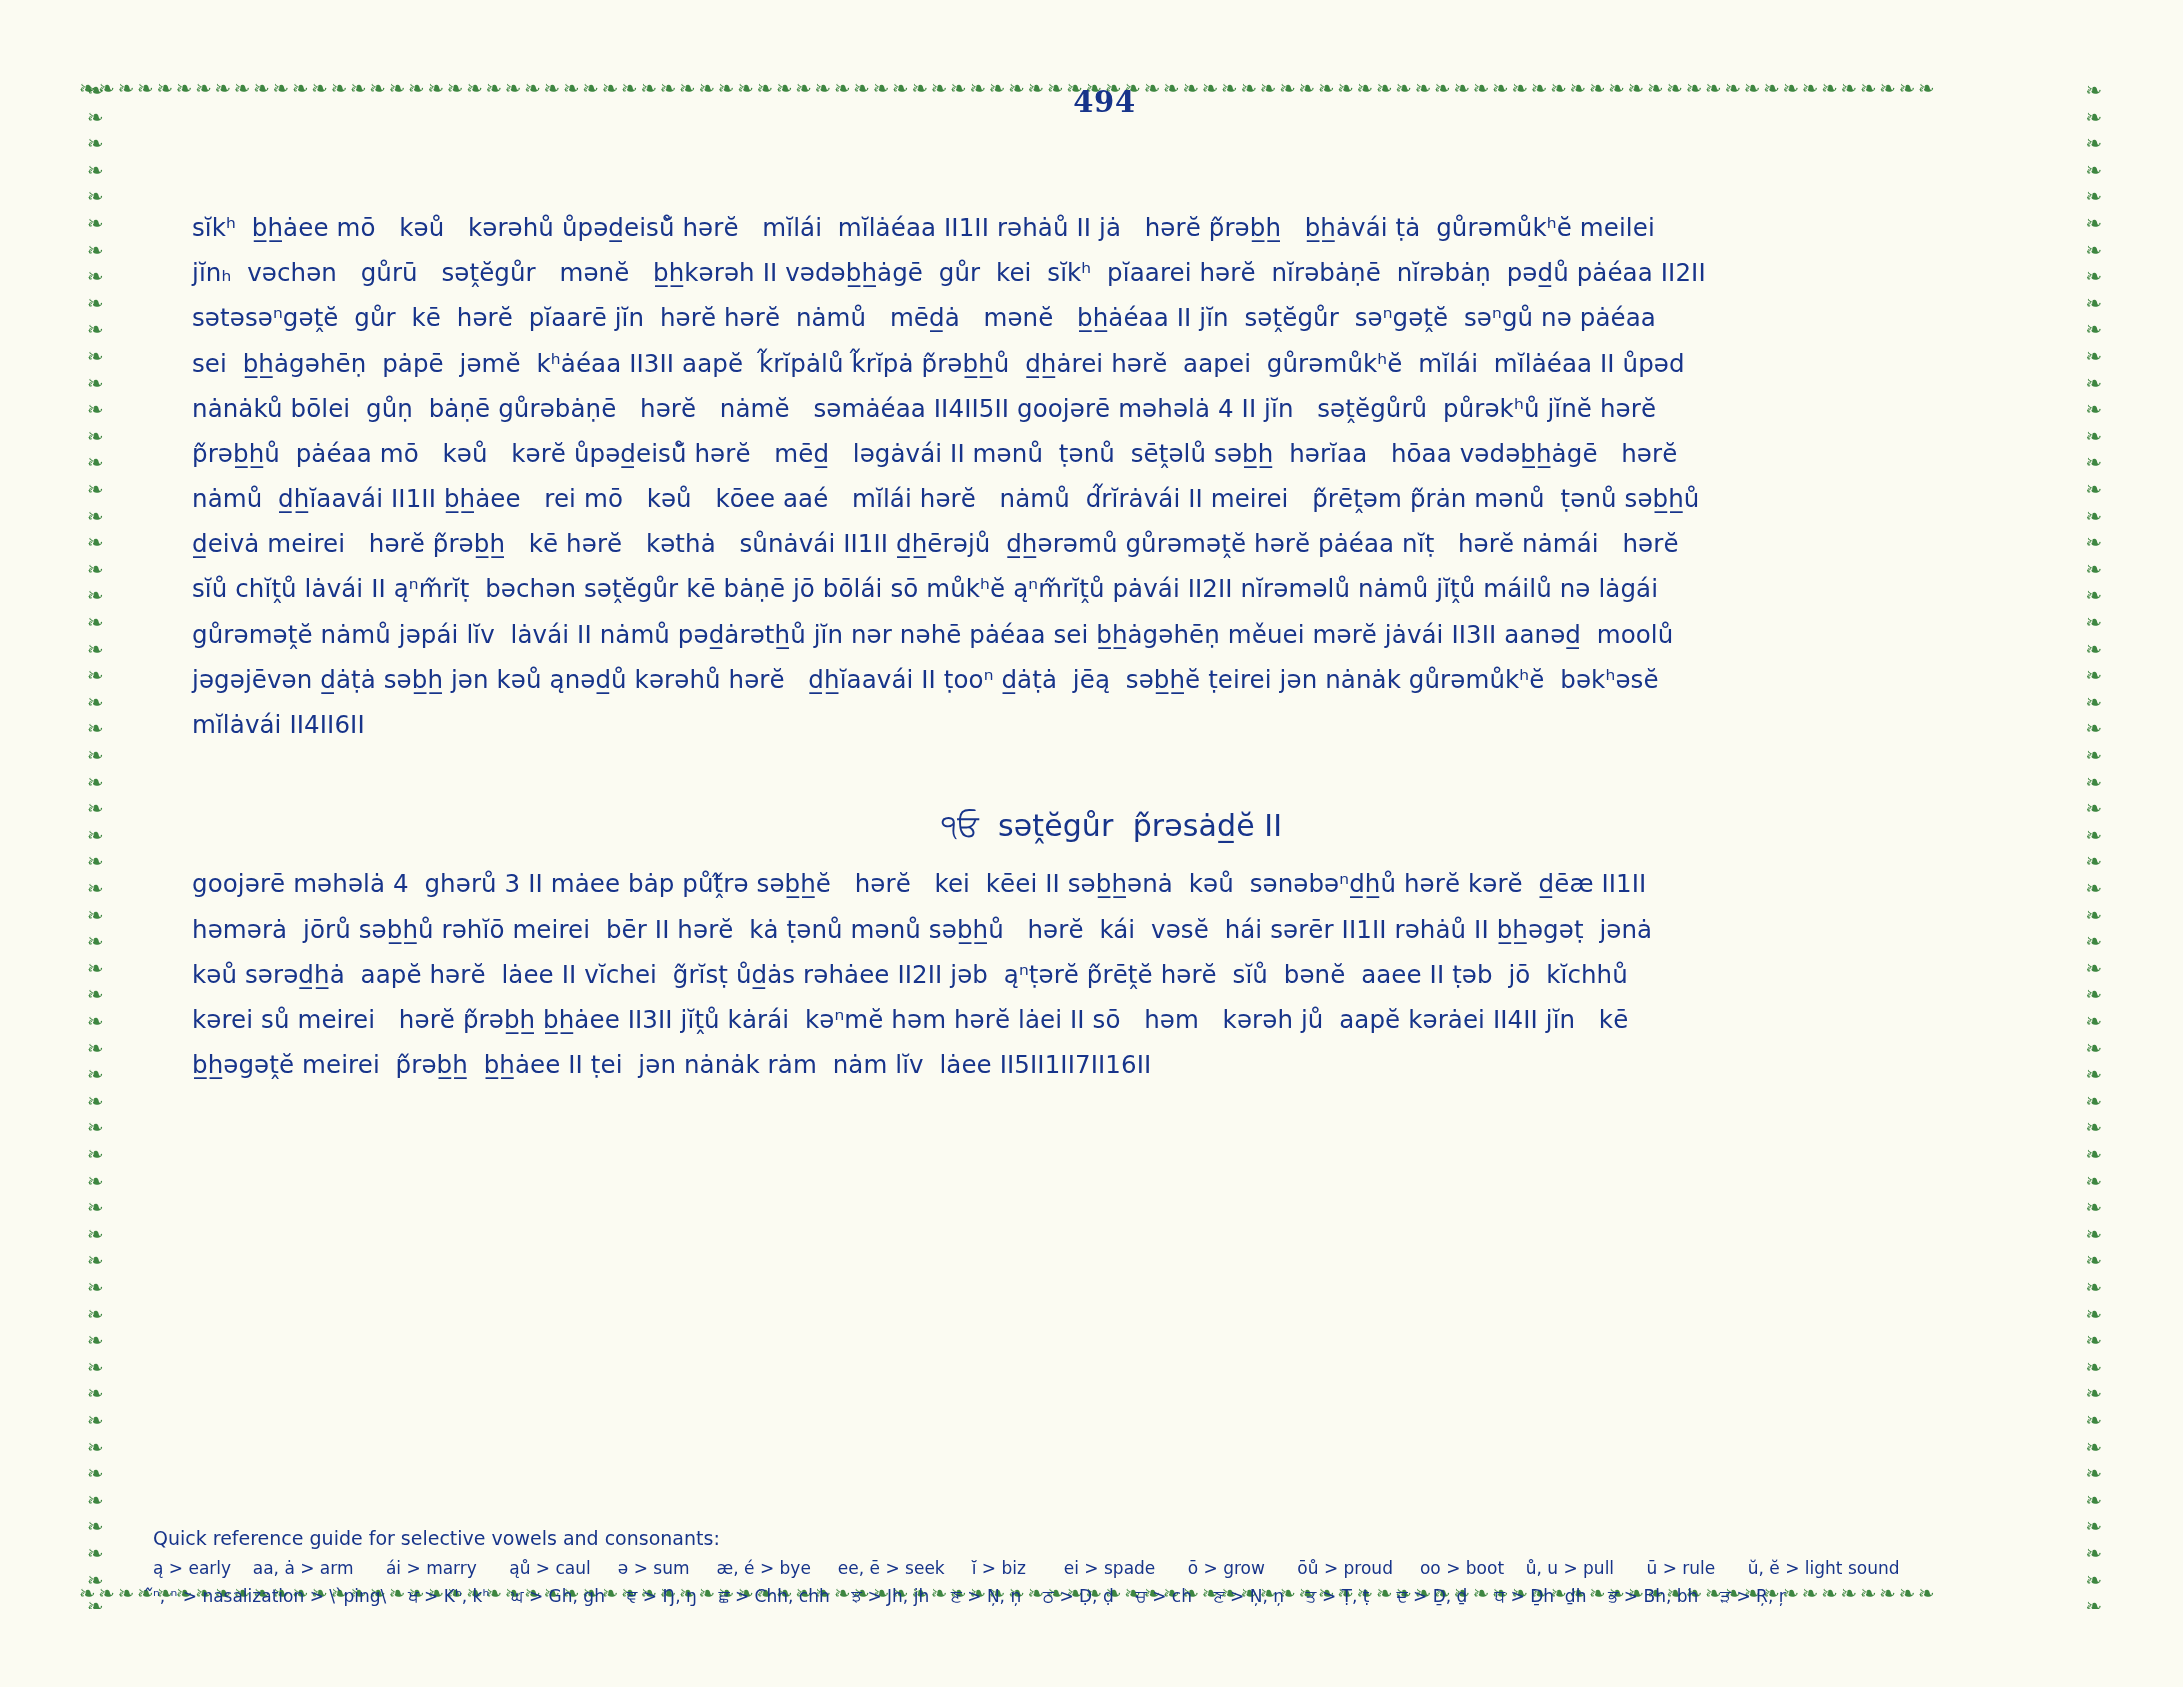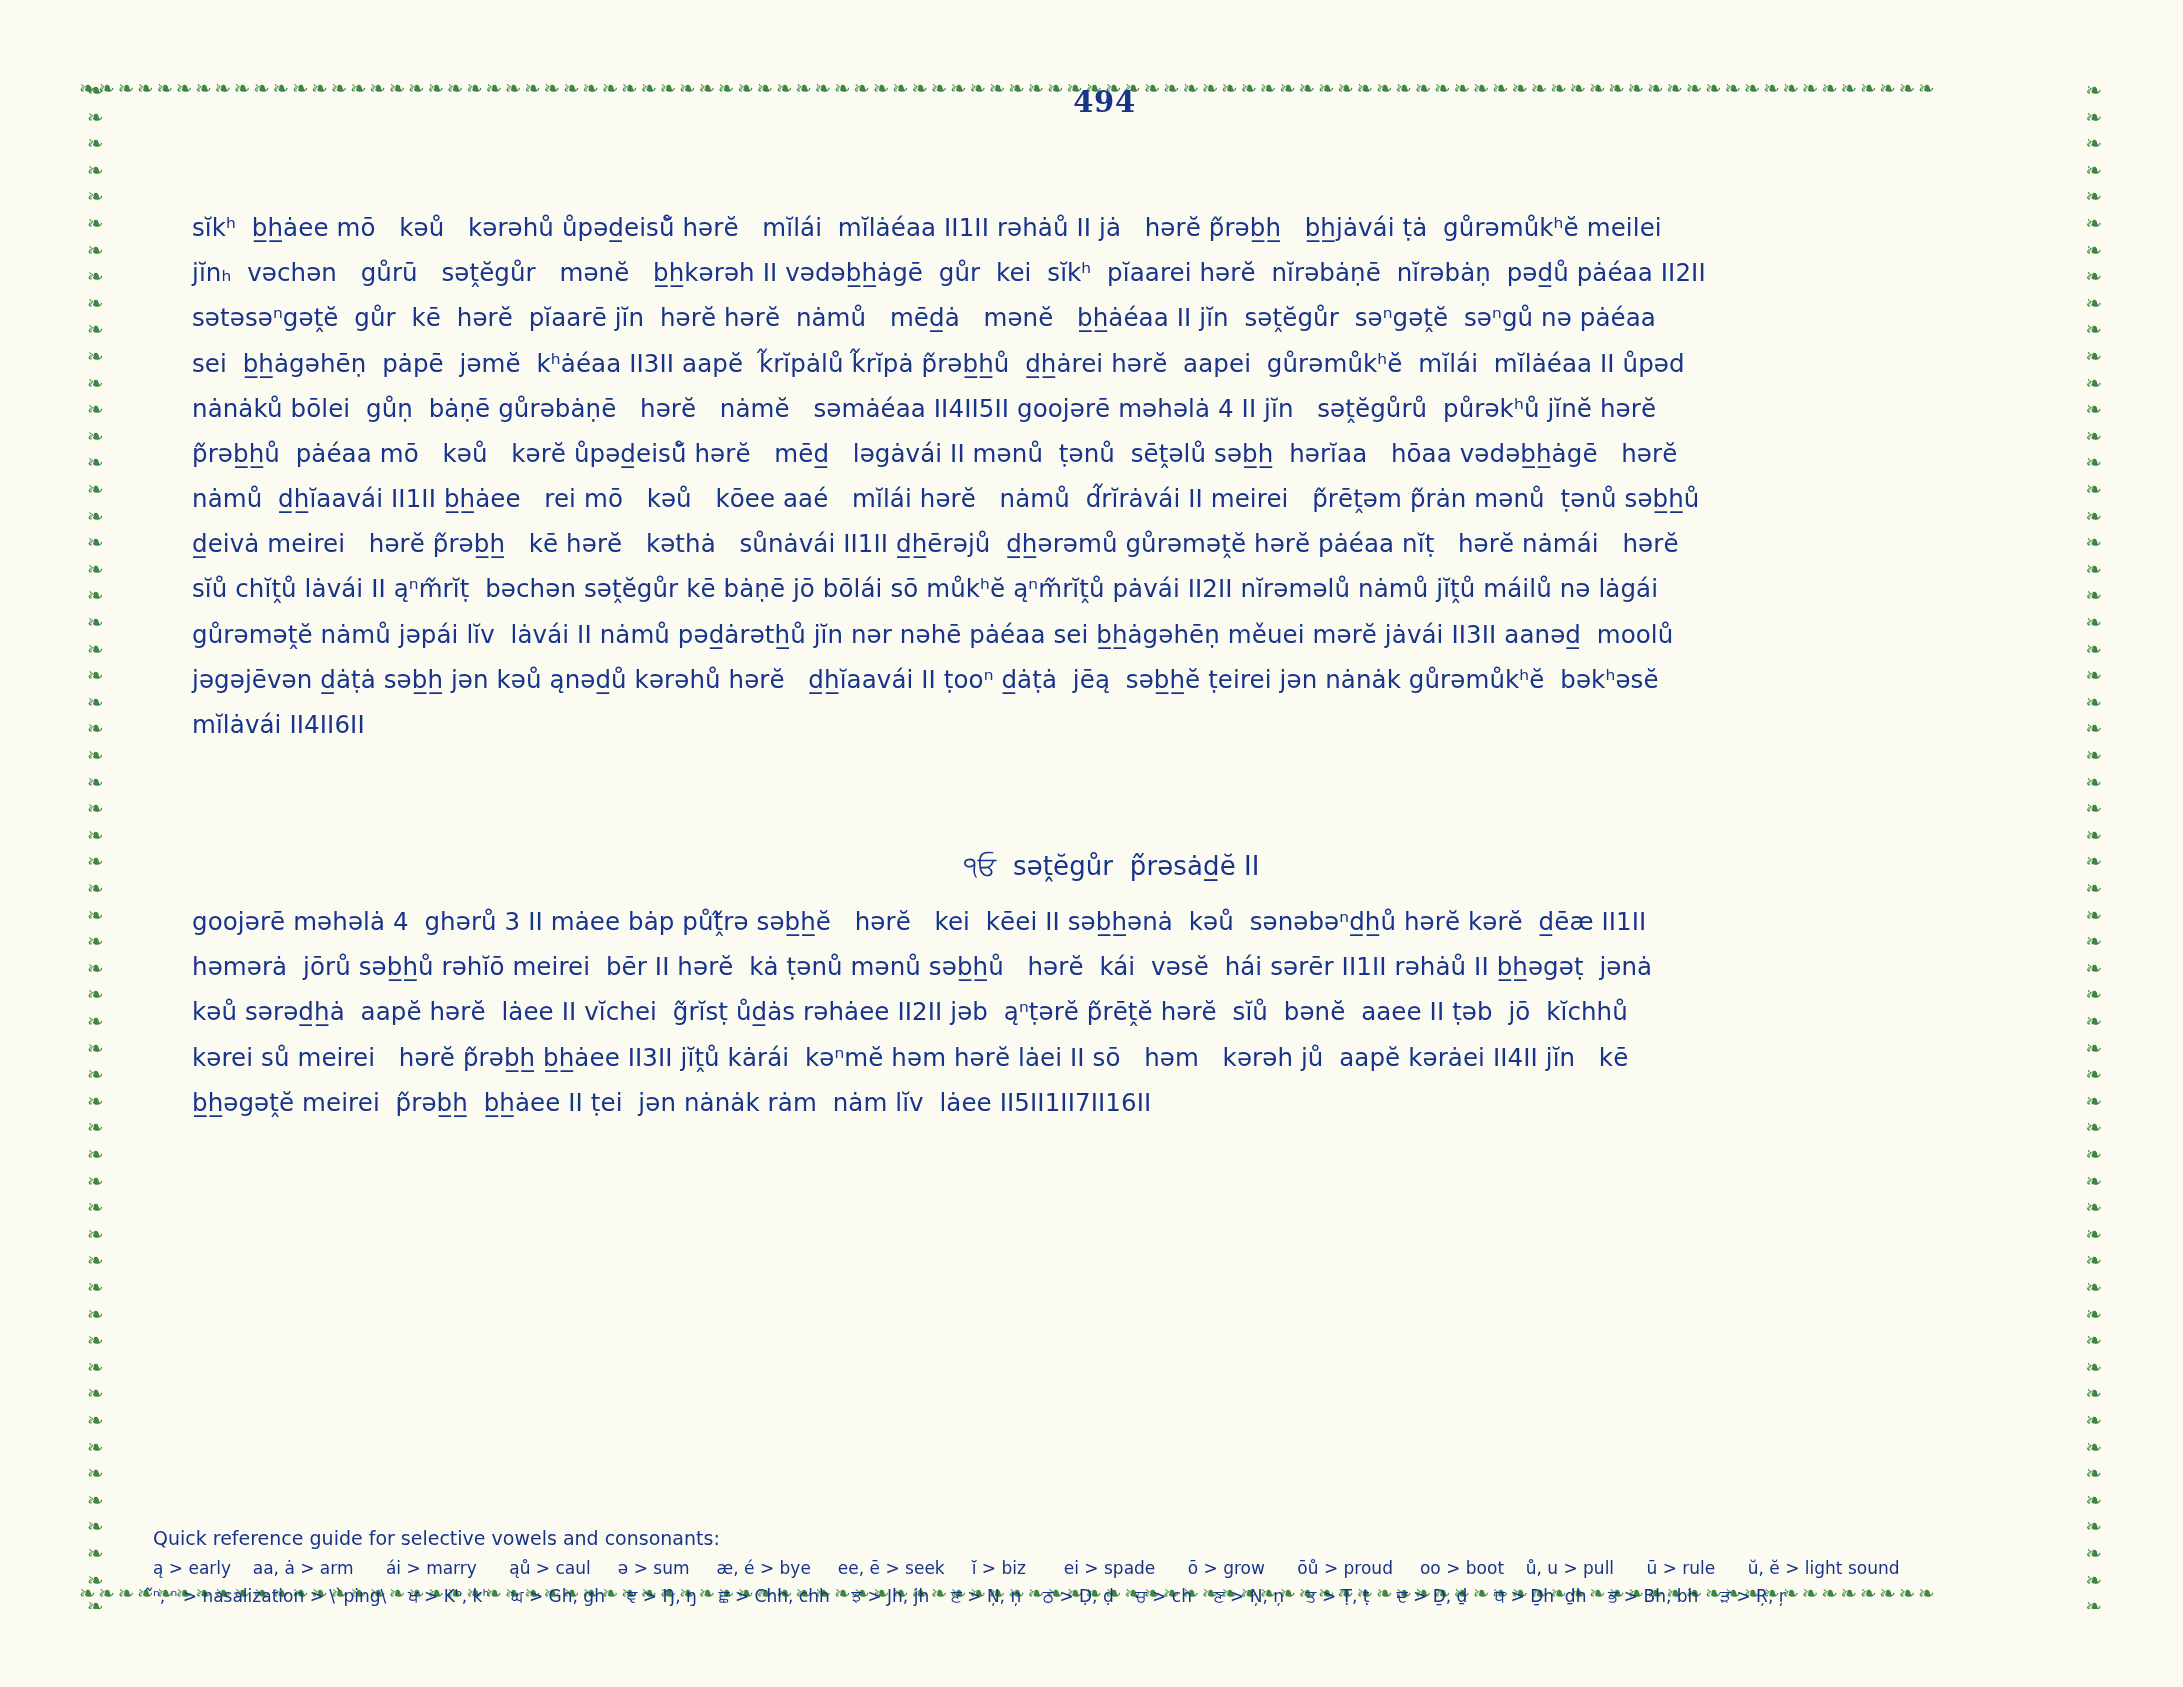--- a/index.html
+++ b/index.html
@@ -84,22 +84,21 @@
     font-family: "DejaVu Sans", sans-serif;
     white-space: pre-wrap;
     letter-spacing: 0.1px;
   }
   .section-gap { height: 52px; }
   .centered {
     text-align: center;
     margin-bottom: 22.5px;
   }
   .invocation {
-    font-size: 26px;
-    margin-top: 43px;
+    font-size: 30px;
   }
 
   
   .footer {
     position: absolute;
     left: 153px;
     right: 99px;
     bottom: 73px;
     color: #17348a;
   }
@@ -123,21 +122,21 @@
   <div class="frame">
     <div class="frame-edge frame-top">❧❧❧❧❧❧❧❧❧❧❧❧❧❧❧❧❧❧❧❧❧❧❧❧❧❧❧❧❧❧❧❧❧❧❧❧❧❧❧❧❧❧❧❧❧❧❧❧❧❧❧❧❧❧❧❧❧❧❧❧❧❧❧❧❧❧❧❧❧❧❧❧❧❧❧❧❧❧❧❧❧❧❧❧❧❧❧❧❧❧❧❧❧❧❧❧</div>
     <div class="frame-edge frame-bottom">❧❧❧❧❧❧❧❧❧❧❧❧❧❧❧❧❧❧❧❧❧❧❧❧❧❧❧❧❧❧❧❧❧❧❧❧❧❧❧❧❧❧❧❧❧❧❧❧❧❧❧❧❧❧❧❧❧❧❧❧❧❧❧❧❧❧❧❧❧❧❧❧❧❧❧❧❧❧❧❧❧❧❧❧❧❧❧❧❧❧❧❧❧❧❧❧</div>
     <div class="frame-edge frame-left">❧❧❧❧❧❧❧❧❧❧❧❧❧❧❧❧❧❧❧❧❧❧❧❧❧❧❧❧❧❧❧❧❧❧❧❧❧❧❧❧❧❧❧❧❧❧❧❧❧❧❧❧❧❧❧❧❧❧❧❧❧❧❧❧❧</div>
     <div class="frame-edge frame-right">❧❧❧❧❧❧❧❧❧❧❧❧❧❧❧❧❧❧❧❧❧❧❧❧❧❧❧❧❧❧❧❧❧❧❧❧❧❧❧❧❧❧❧❧❧❧❧❧❧❧❧❧❧❧❧❧❧❧❧❧❧❧❧❧❧</div>
   </div>
 
   <div class="page-number">494</div>
 
   <div class="content">
-    <p class="line">sĭkʰ  b̲h̲ȧee mō   kəů   kərəhů ůpəd̲eisů̆ hərĕ   mĭlái  mĭlȧéaa II1II rəhȧů II jȧ   hərĕ p᷉rəb̲h̲   b̲h̲jȧvái ṭȧ  gůrəmůkʰĕ meilei</p>
+    <p class="line">sĭkʰ  b̲h̲ȧee mō   kəů   kərəhů ůpəd̲eisů̆ hərĕ   mĭlái  mĭlȧéaa II1II rəhȧů II jȧ   hərĕ p᷉rəb̲h̲   b̲h̲ȧvái ṭȧ  gůrəmůkʰĕ meilei</p>
     <p class="line">jĭnₕ  vəchən   gůrū   səṱĕgůr   mənĕ   b̲h̲kərəh II vədəb̲h̲ȧgē  gůr  kei  sĭkʰ  pĭaarei hərĕ  nĭrəbȧṇē  nĭrəbȧṇ  pəd̲ů pȧéaa II2II</p>
     <p class="line">sətəsəⁿgəṱĕ  gůr  kē  hərĕ  pĭaarē jĭn  hərĕ hərĕ  nȧmů   mēd̲ȧ   mənĕ   b̲h̲ȧéaa II jĭn  səṱĕgůr  səⁿgəṱĕ  səⁿgů nə pȧéaa</p>
     <p class="line">sei  b̲h̲ȧgəhēṇ  pȧpē  jəmĕ  kʰȧéaa II3II aapĕ  k᷉rĭpȧlů k᷉rĭpȧ p᷉rəb̲h̲ů  d̲h̲ȧrei hərĕ  aapei  gůrəmůkʰĕ  mĭlái  mĭlȧéaa II ůpəd</p>
     <p class="line">nȧnȧků bōlei  gůṇ  bȧṇē gůrəbȧṇē   hərĕ   nȧmĕ   səmȧéaa II4II5II goojərē məhəlȧ 4 II jĭn   səṱĕgůrů  půrəkʰů jĭnĕ hərĕ</p>
     <p class="line">p᷉rəb̲h̲ů  pȧéaa mō   kəů   kərĕ ůpəd̲eisů̆ hərĕ   mēd̲   ləgȧvái II mənů  ṭənů  sēṱəlů səb̲h̲  hərĭaa   hōaa vədəb̲h̲ȧgē   hərĕ</p>
     <p class="line">nȧmů  d̲h̲ĭaavái II1II b̲h̲ȧee   rei mō   kəů   kōee aaé   mĭlái hərĕ   nȧmů  d᷉rĭrȧvái II meirei   p᷉rēṱəm p᷉rȧn mənů  ṭənů səb̲h̲ů</p>
     <p class="line">d̲eivȧ meirei   hərĕ p᷉rəb̲h̲   kē hərĕ   kəthȧ   sůnȧvái II1II d̲h̲ērəjů  d̲h̲ərəmů gůrəməṱĕ hərĕ pȧéaa nĭṭ   hərĕ nȧmái   hərĕ</p>
     <p class="line">sĭů chĭṱů lȧvái II ąⁿm᷉rĭṭ  bəchən səṱĕgůr kē bȧṇē jō bōlái sō můkʰĕ ąⁿm᷉rĭṱů pȧvái II2II nĭrəməlů nȧmů jĭṱů máilů nə lȧgái</p>
     <p class="line">gůrəməṱĕ nȧmů jəpái lĭv  lȧvái II nȧmů pəd̲ȧrəth̲ů jĭn nər nəhē pȧéaa sei b̲h̲ȧgəhēṇ měuei mərĕ jȧvái II3II aanəd̲  moolů</p>
     <p class="line">jəgəjēvən d̲ȧṭȧ səb̲h̲ jən kəů ąnəd̲ů kərəhů hərĕ   d̲h̲ĭaavái II ṭooⁿ d̲ȧṭȧ  jēą  səb̲h̲ĕ ṭeirei jən nȧnȧk gůrəmůkʰĕ  bəkʰəsĕ</p>

